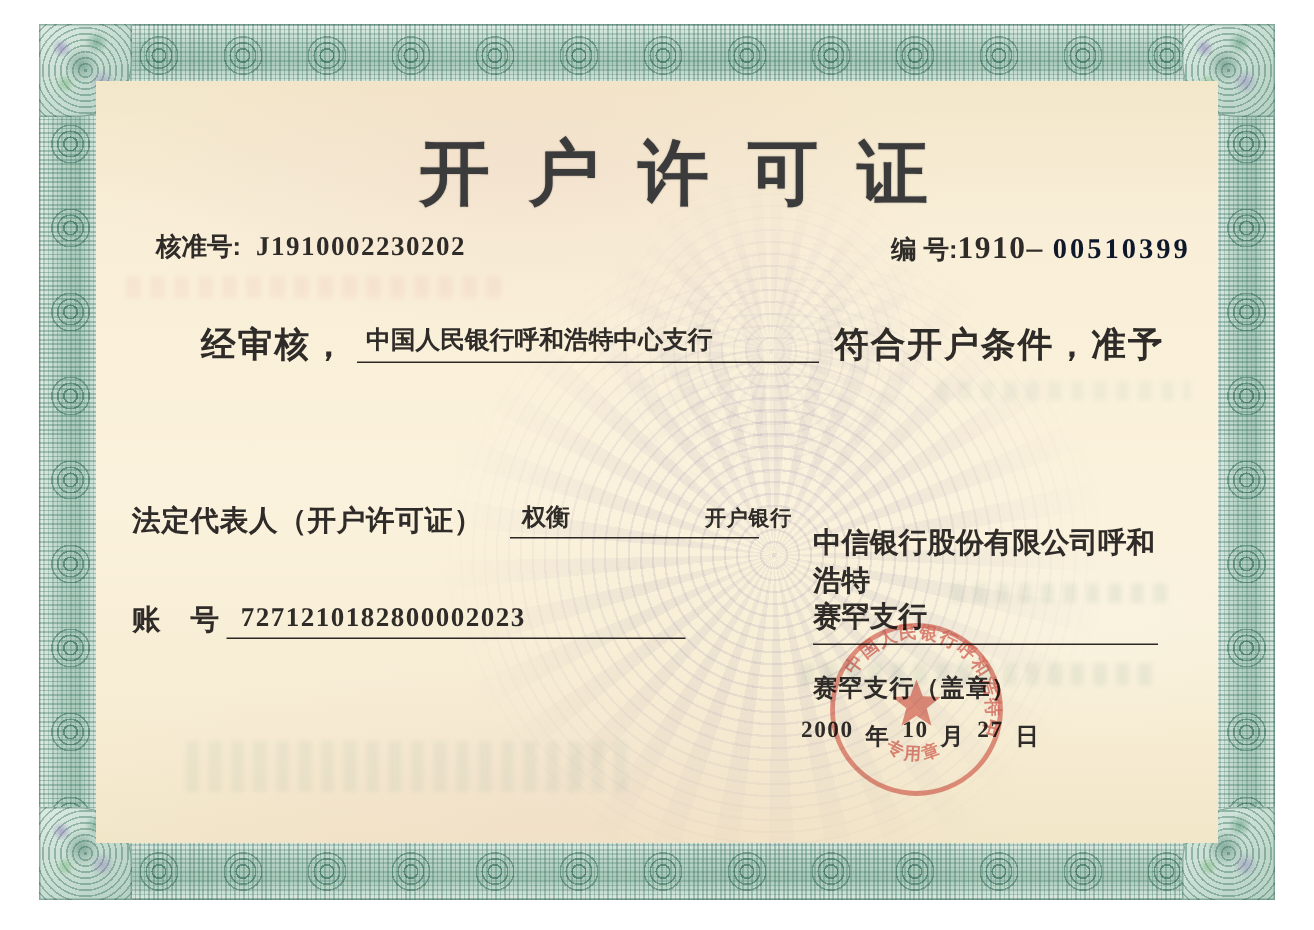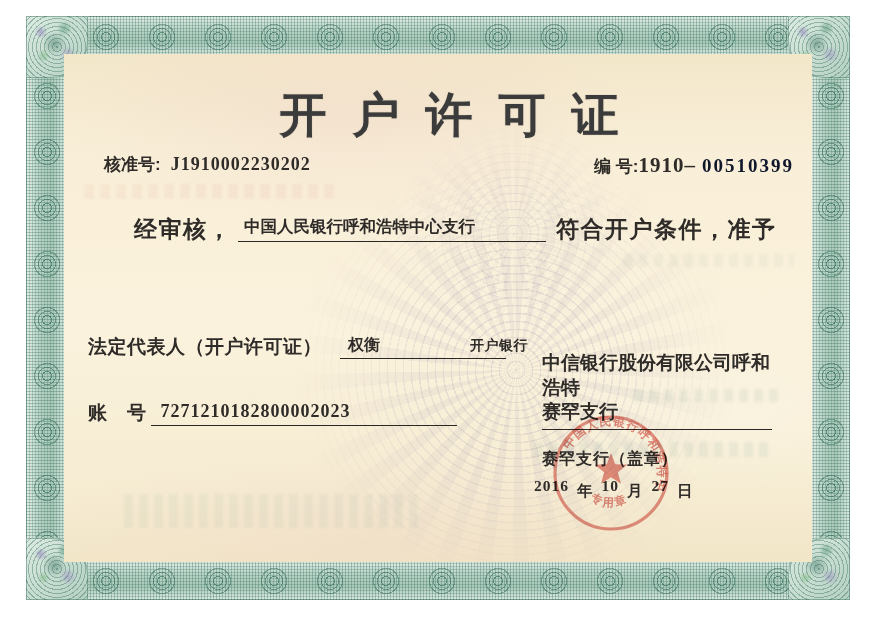--- a/index.html
+++ b/index.html
@@ -171,21 +171,21 @@
     </div>
 
     <div class="row-acct">
       <span class="label-md">账　号</span>
       <span class="fill-cell acct-cell">7271210182800002023</span>
     </div>
 
     <div class="issuer">赛罕支行（盖章）</div>
 
     <div class="dateline">
-      <span class="dnum">2016</span><span class="dunit">年</span><span class="dnum">10</span><span class="dunit">月</span><span class="dnum">27</span><span class="dunit">日</span>
+      <span class="dnum">2000</span><span class="dunit">年</span><span class="dnum">10</span><span class="dunit">月</span><span class="dnum">27</span><span class="dunit">日</span>
     </div>
   </div>
 
   <svg class="stamp" width="158" height="152" viewBox="0 0 158 152">
     <defs>
       <path id="arcTop" d="M 35 91 A 47 47 0 1 1 123 91"></path>
       <path id="arcBottom" d="M 52 95 A 34 34 0 0 0 106 95"></path>
     </defs>
     <circle cx="79" cy="75" r="56" fill="none" stroke="#d4544b" stroke-width="3.2" opacity="0.72"></circle>
     <polygon points="79,55 74.8,66.2 62.8,66.7 72.2,74.2 69,85.8 79,79.2 89,85.8 85.8,74.2 95.2,66.7 83.2,66.2" fill="#d4544b" opacity="0.75"></polygon>

